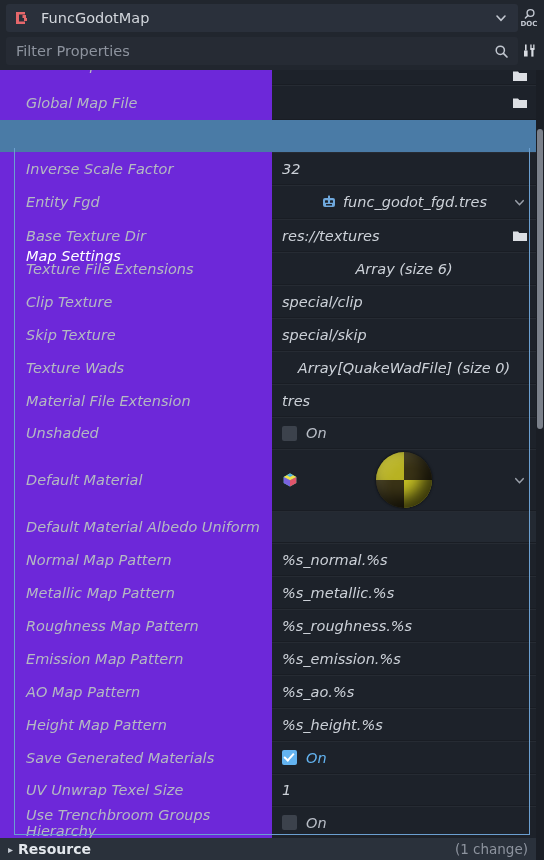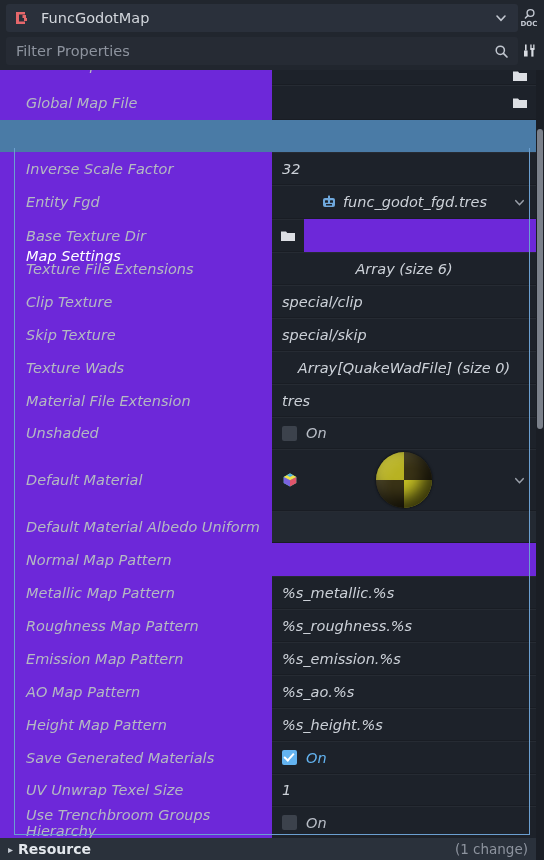--- a/index.html
+++ b/index.html
@@ -241,20 +241,23 @@
               </svg>
             </span>
           </div>
         </div>
       </div>
       <div class="row sub" style="height:33px">
         <div class="label">
           <span>Base Texture Dir</span>
         </div>
         <div class="value">
+          <div class="field">
+            <span>res://textures</span>
+          </div>
           <div class="folder-btn">
             <span>
               <svg width="16" height="14" viewBox="0 0 16 14">
                 <path d="M1 2.5h5l1.3 1.6H15V12H1z" fill="#dcdfe4"></path>
               </svg>
             </span>
           </div>
         </div>
       </div>
       <div class="row sub" style="height:33px">
@@ -354,20 +357,25 @@
         </div>
         <div class="value">
           <div class="field empty">
             <span></span>
           </div>
         </div>
       </div>
       <div class="row sub" style="height:33px">
         <div class="label">
           <span>Normal Map Pattern</span>
+        </div>
+        <div class="value">
+          <div class="field">
+            <span>%s_normal.%s</span>
+          </div>
         </div>
       </div>
       <div class="row sub" style="height:33px">
         <div class="label">
           <span>Metallic Map Pattern</span>
         </div>
         <div class="value">
           <div class="field">
             <span>%s_metallic.%s</span>
           </div>

